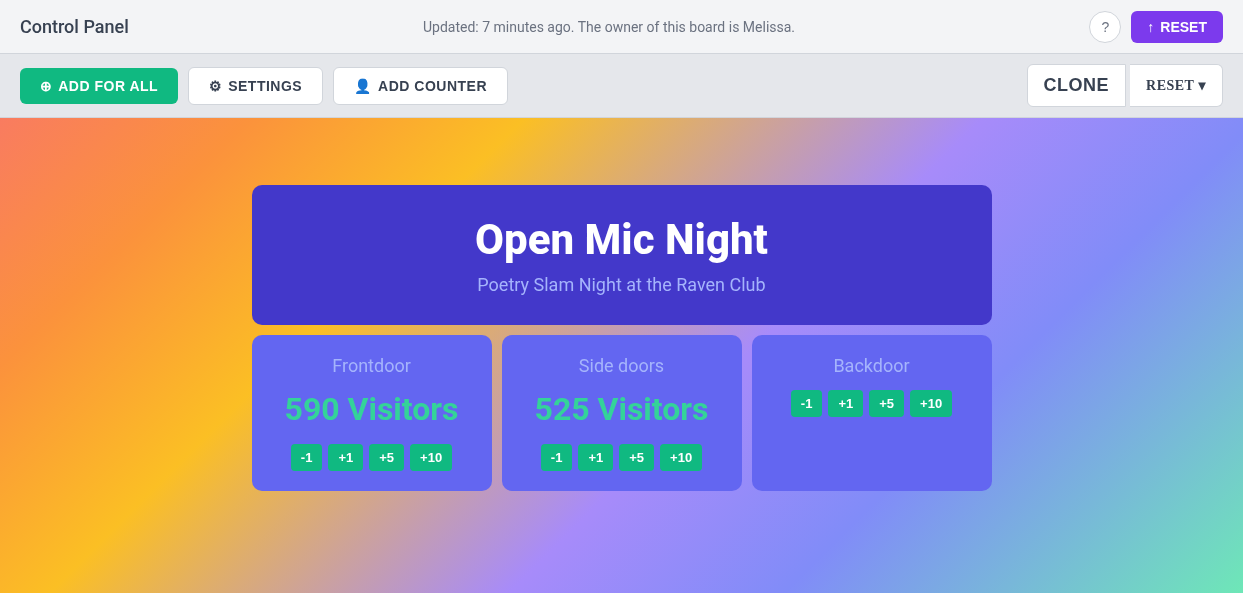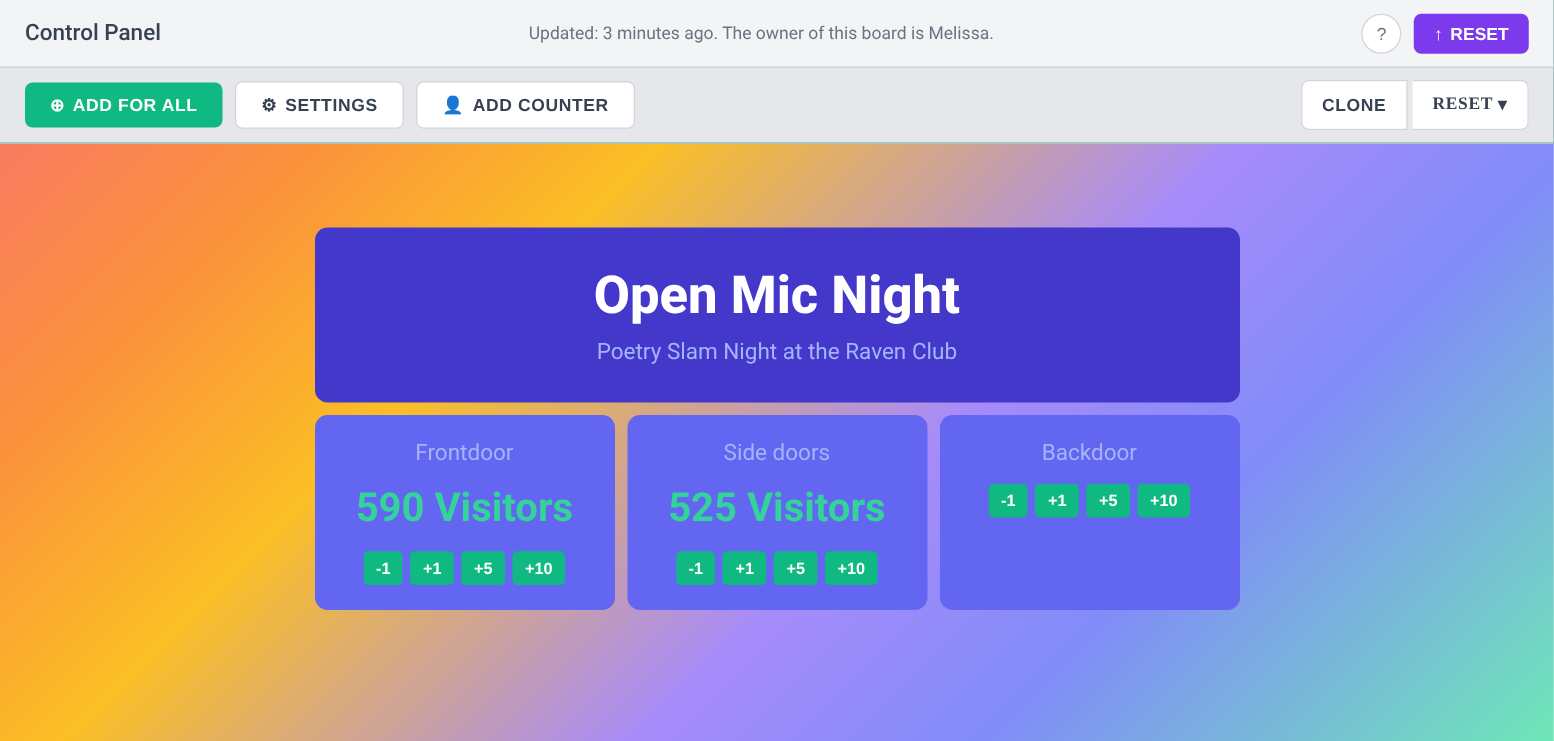--- a/index.html
+++ b/index.html
@@ -7,21 +7,21 @@
       font-family: -apple-system, BlinkMacSystemFont, 'Segoe UI', Roboto, sans-serif;
       width: 1243px;
       height: 593px;
       overflow: hidden;
       background: linear-gradient(135deg, #f87171 0%, #fb923c 20%, #fbbf24 35%, #a78bfa 60%, #818cf8 75%, #6ee7b7 100%);
       position: relative;
     }
 
     
     .control-panel {
-      background: #15803d;
+      background: #0f172a;
       border-bottom: 1px solid #d1d5db;
       width: 100%;
       padding: 0;
     }
 
     .panel-header {
       display: flex;
       align-items: center;
       justify-content: space-between;
       padding: 8px 20px;
@@ -136,21 +136,21 @@
       display: flex;
       gap: 4px;
     }
 
     .btn-clone {
       background: white;
       color: #374151;
       border: 1px solid #d1d5db;
       border-radius: 6px 0 0 6px;
       padding: 10px 16px;
-      font-size: 14px;
+      font-size: 18px;
       font-weight: 600;
       cursor: pointer;
       text-transform: uppercase;
       letter-spacing: 0.5px;
     }
 
     .btn-reset {
       background: white;
       color: #374151;
       border: 1px solid #d1d5db;
@@ -242,21 +242,21 @@
       cursor: pointer;
     }
   </style>
 </head>
 <body>
 
 <div class="control-panel">
 
   <div class="panel-header">
     <span class="panel-title">Control Panel</span>
-    <span class="panel-status">Updated: 3 minutes ago. The owner of this board is Melissa.</span>
+    <span class="panel-status">Updated: 7 minutes ago. The owner of this board is Melissa.</span>
     <div class="panel-header-right">
       <button class="help-btn">?</button>
       <button class="share-btn">
         <span>↑</span>
         <span>RESET</span>
       </button>
     </div>
   </div>
 
   <div class="panel-toolbar">

